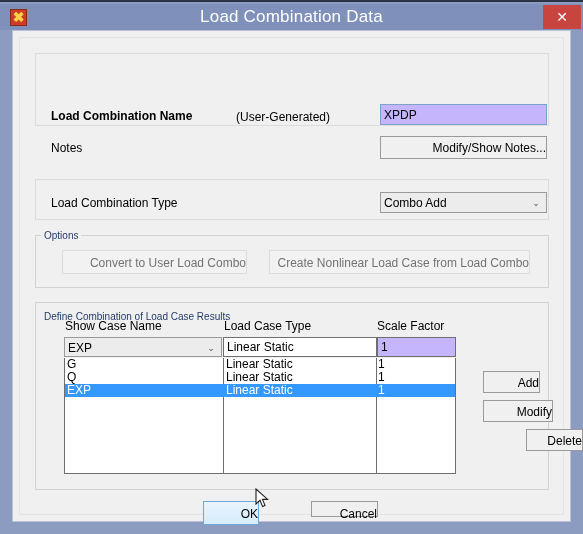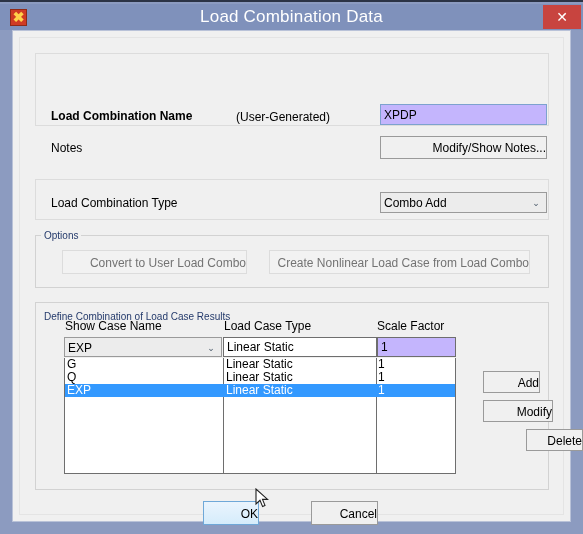--- a/index.html
+++ b/index.html
@@ -305,20 +305,20 @@
         <span class="c1">Linear Static</span>
         <span class="c2">1</span>
       </div>
     </div>
 
     <div class="button" style="left:470px; top:340px; width:57px; height:22px; line-height:22px;">Add</div>
     <div class="button" style="left:470px; top:369px; width:70px; height:22px; line-height:22px;">Modify</div>
     <div class="button" style="left:470px; top:398px; width:57px; height:22px; line-height:22px;margin-left:43px;">Delete</div>
 
     <div class="button primary-hover" style="left:190px; top:470px; width:56px; height:24px; line-height:24px;">OK</div>
-    <div class="button" style="left:298px; top:470px; width:67px; height:24px; line-height:24px;">Cancel</div>
+    <div class="button" style="left:298px; top:470px; width:67px; height:16px; line-height:24px;">Cancel</div>
   </div>
 
   <svg id="cursor" viewBox="0 0 14 21">
     <path d="M1,1 L1,16 L5,12.3 L7.6,18.6 L10,17.4 L7.5,11.4 L12.6,11.4 Z" fill="#ffffff" stroke="#202020" stroke-width="1.1"></path>
   </svg>
 
 </div>
 
 </body></html>

